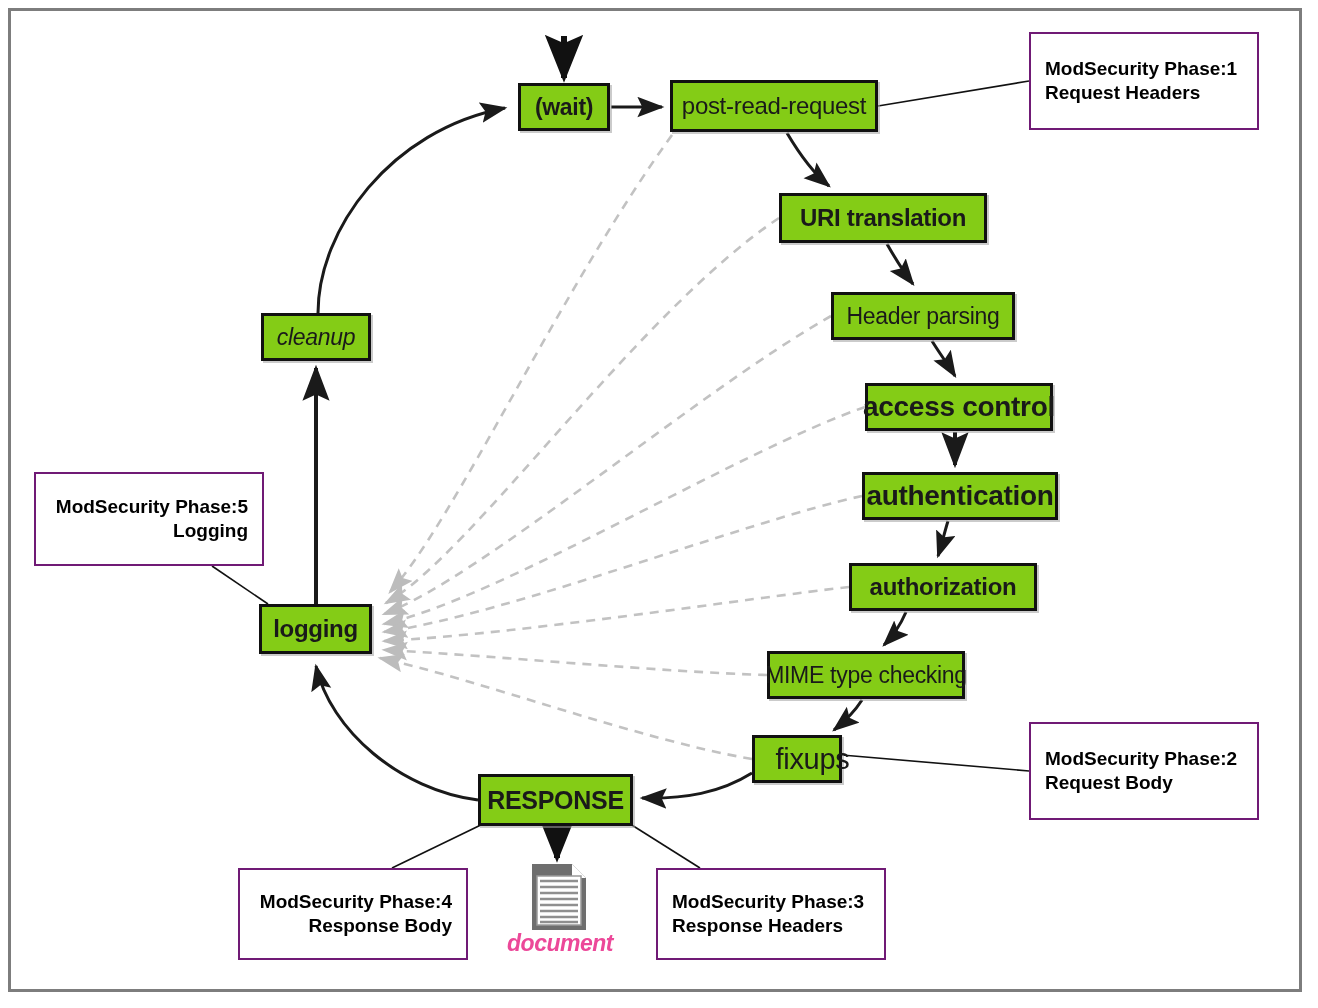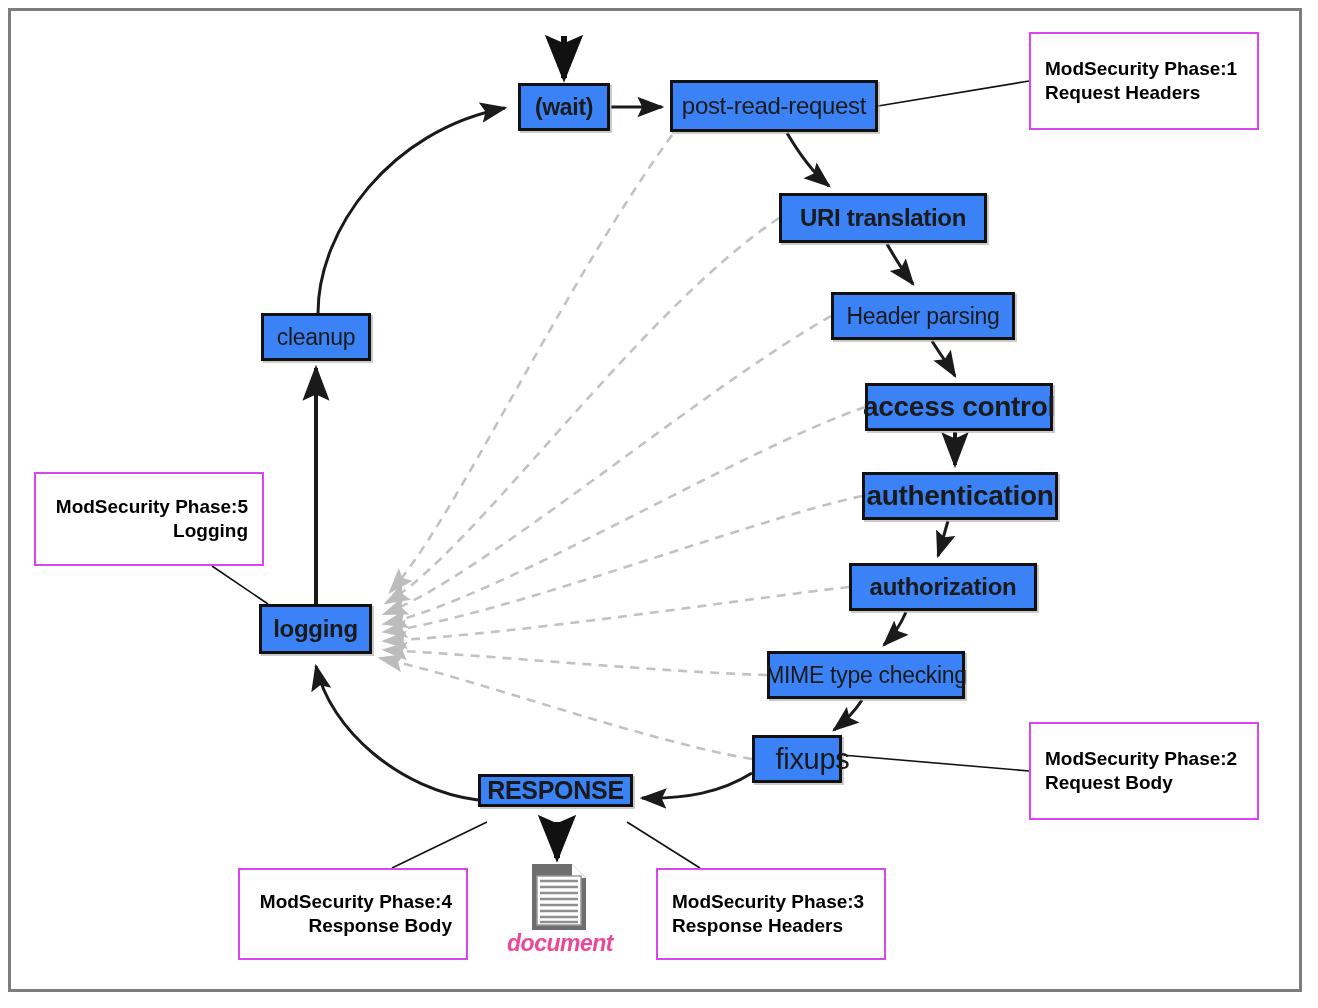--- a/index.html
+++ b/index.html
@@ -25,39 +25,39 @@
   }
   svg#wires{
     position:absolute; left:0; top:0;
     width:1318px; height:1008px;
     pointer-events:none;
   }
   
   .node{
     position:absolute;
     box-sizing:border-box;
-    background:#3b82f6;
+    background:#84cc16;
     border:3px solid #111111;
     display:flex;
     align-items:center;
     justify-content:center;
     color:#1a1a1a;
     white-space:nowrap;
     letter-spacing:-0.3px;
     box-shadow:2px 2px 0 rgba(160,160,160,.55);
   }
   .node span{display:block;line-height:1;}
   .nd-reg{ font-weight:400; }
   .nd-bold{ font-weight:700; }
   
   .callout{
     position:absolute;
     box-sizing:border-box;
     background:#ffffff;
-    border:2px solid #d946ef;
+    border:2px solid #701a75;
     display:flex;
     flex-direction:column;
     justify-content:center;
     padding:6px 14px;
     font-weight:700;
     font-size:19px;
     line-height:1.25;
     color:#000000;
   }
   .callout.align-right{ align-items:flex-end; }
@@ -197,27 +197,27 @@
       </div>
       <div class="node nd-bold" style="left: 849px; top: 563px; width: 188px; height: 48px; font-size: 24px;">
         <span>authorization</span>
       </div>
       <div class="node nd-reg" style="left: 767px; top: 651px; width: 198px; height: 48px; font-size: 23px;">
         <span>MIME type checking</span>
       </div>
       <div class="node nd-reg" style="left: 752px; top: 735px; width: 90px; height: 48px; font-size: 29px; padding-left: 31px;">
         <span>fixups</span>
       </div>
-      <div class="node nd-bold" style="left: 478px; top: 774px; width: 155px; height: 33px; font-size: 25px;">
+      <div class="node nd-bold" style="left: 478px; top: 774px; width: 155px; height: 52px; font-size: 25px;">
         <span>RESPONSE</span>
       </div>
       <div class="node nd-bold" style="left: 259px; top: 604px; width: 113px; height: 50px; font-size: 24px;">
         <span>logging</span>
       </div>
-      <div class="node nd-reg" style="left: 261px; top: 313px; width: 110px; height: 48px; font-size: 23px;">
+      <div class="node nd-reg" style="left: 261px; top: 313px; width: 110px; height: 48px; font-size: 23px; font-style: italic;">
         <span>cleanup</span>
       </div>
     </div>
 
   <div id="callouts-layer">
       <div class="callout align-left" style="left: 1029px; top: 32px; width: 230px; height: 98px;">
         <div>ModSecurity Phase:1</div>
         <div>Request Headers</div>
       </div>
       <div class="callout align-right" style="left: 34px; top: 472px; width: 230px; height: 94px;">

